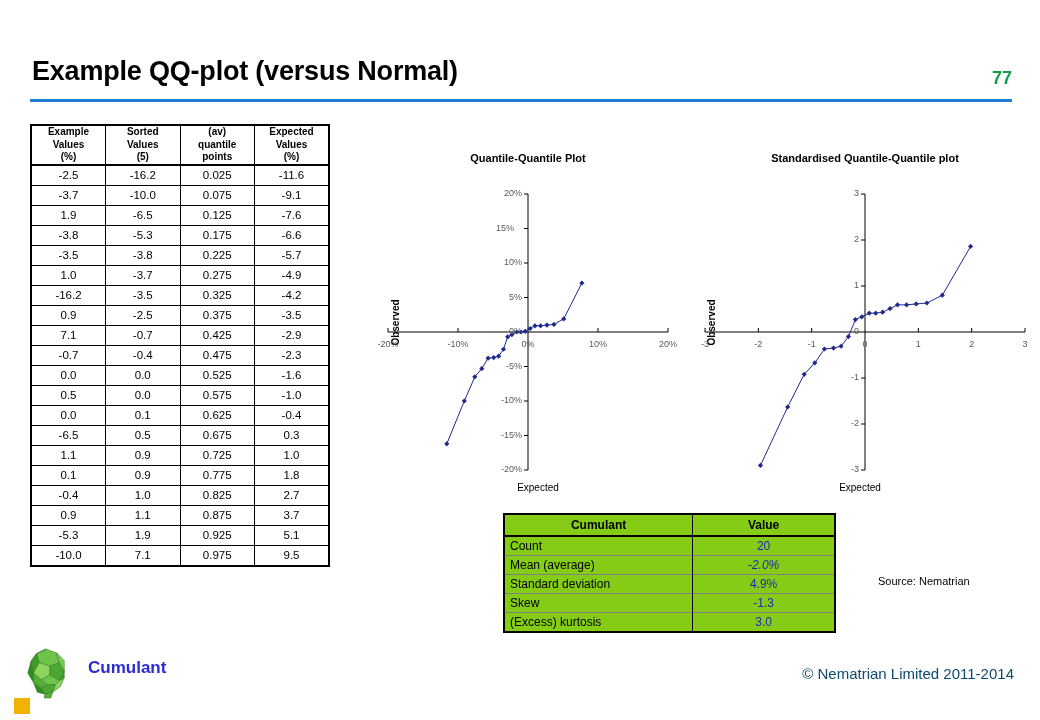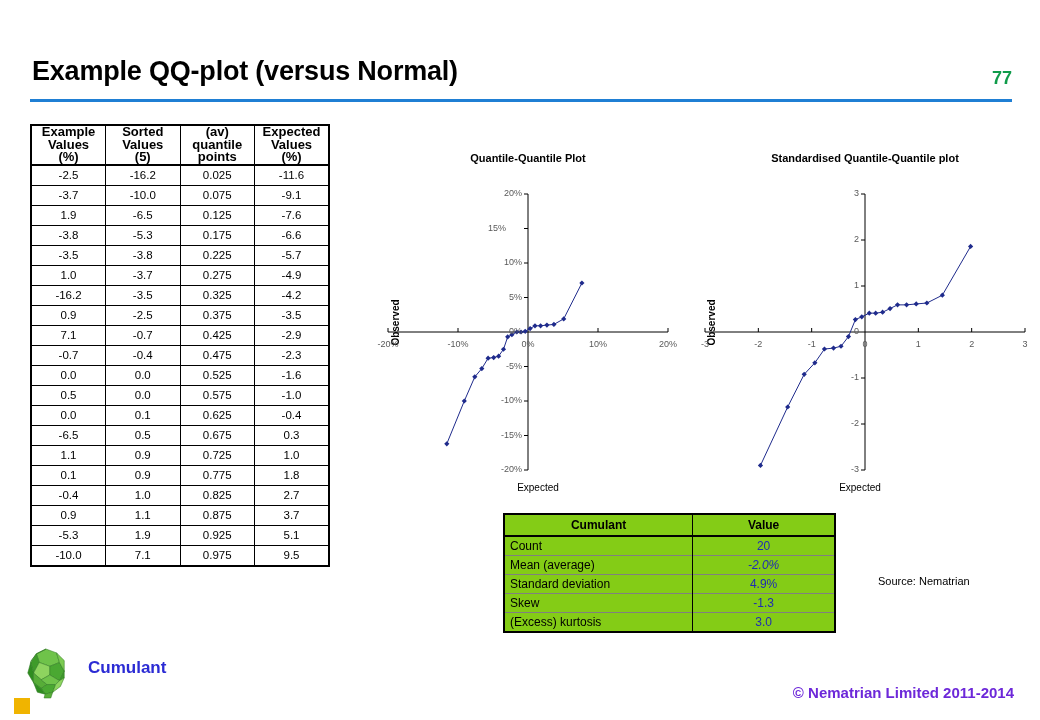--- a/index.html
+++ b/index.html
@@ -30,21 +30,21 @@
   .data-table{
     position:absolute;left:30px;top:124px;
     width:300px;border-collapse:collapse;
     font-size:11.5px;color:#000;
     border:2px solid #000;background:#fff;
   }
   .data-table th{
     font-weight:bold;text-align:center;padding:0 2px;line-height:12.5px;
     border-left:1px solid #000;border-right:1px solid #000;
     border-bottom:2px solid #000;
-    font-size:13px;
+    font-size:10px;
   }
   .data-table td{
     text-align:center;padding:0 2px;height:19px;line-height:19px;
     border:1px solid #000;
     font-size:11.5px;
   }
   .data-table th:first-child,.data-table td:first-child{border-left:none;}
   .data-table th:last-child,.data-table td:last-child{border-right:none;}
   .data-table tr:last-child td{border-bottom:none;}
   .data-table col{width:25%;}
@@ -94,22 +94,22 @@
     font-size:11px;color:#000;white-space:nowrap;text-align:center;
   }
 
   
   .footer-logo{position:absolute;left:22px;top:648px;width:48px;height:52px;}
   .footer-brand{
     position:absolute;left:88px;top:658px;
     font-size:17px;font-weight:bold;color:#2b2bd4;
   }
   .footer-copyright{
-    position:absolute;right:26px;top:684px;
-    font-size:15px;font-weight:bold;color:#6d28d9;white-space:nowrap;
+    position:absolute;right:26px;top:665px;
+    font-size:15px;font-weight:normal;color:#0c4a6e;white-space:nowrap;
   }
   .footer-swatch{
     position:absolute;left:14px;top:698px;width:16px;height:16px;
     background:#f0b400;
   }
 </style>
 </head>
 <body>
 
 <div id="slide">
@@ -320,21 +320,21 @@
         <div class="tick-label" style="left: 128px; top: 187px; width: 44px; text-align: center;">0%</div>
         <div class="tick-label" style="left: 198px; top: 187px; width: 44px; text-align: center;">10%</div>
         <div class="tick-label" style="left: 268px; top: 187px; width: 44px; text-align: center;">20%</div>
         <div class="tick-label" style="left: 110px; top: 312px; width: 34px; text-align: right;">-20%</div>
         <div class="tick-label" style="left: 110px; top: 277.5px; width: 34px; text-align: right;">-15%</div>
         <div class="tick-label" style="left: 110px; top: 243px; width: 34px; text-align: right;">-10%</div>
         <div class="tick-label" style="left: 110px; top: 208.5px; width: 34px; text-align: right;">-5%</div>
         <div class="tick-label" style="left: 110px; top: 174px; width: 34px; text-align: right;">0%</div>
         <div class="tick-label" style="left: 110px; top: 139.5px; width: 34px; text-align: right;">5%</div>
         <div class="tick-label" style="left: 110px; top: 105px; width: 34px; text-align: right;">10%</div>
-        <div class="tick-label" style="left: 110px; top: 70.5px; width: 34px; text-align: left;">15%</div>
+        <div class="tick-label" style="left: 110px; top: 70.5px; width: 34px; text-align: center;">15%</div>
         <div class="tick-label" style="left: 110px; top: 36px; width: 34px; text-align: right;">20%</div>
       </div>
   </div>
 
   <div class="chart-box" id="chart-1" style="left:700px;top:152px;width:330px;height:350px;">
     <div class="chart-title">Standardised Quantile-Quantile plot</div>
     <div class="y-axis-caption" id="c1-ylabel" style="left:-24px;top:165px;width:70px;text-align:center;">Observed</div>
     <div class="axis-caption" id="c1-xlabel" style="left:105px;top:330px;width:110px;text-align:center;">Expected</div>
     <svg id="c1-svg" width="330" height="350" style="position:absolute;left:0;top:0;">
         <line x1="5" y1="180" x2="325" y2="180" stroke="#000" stroke-width="1"></line>

